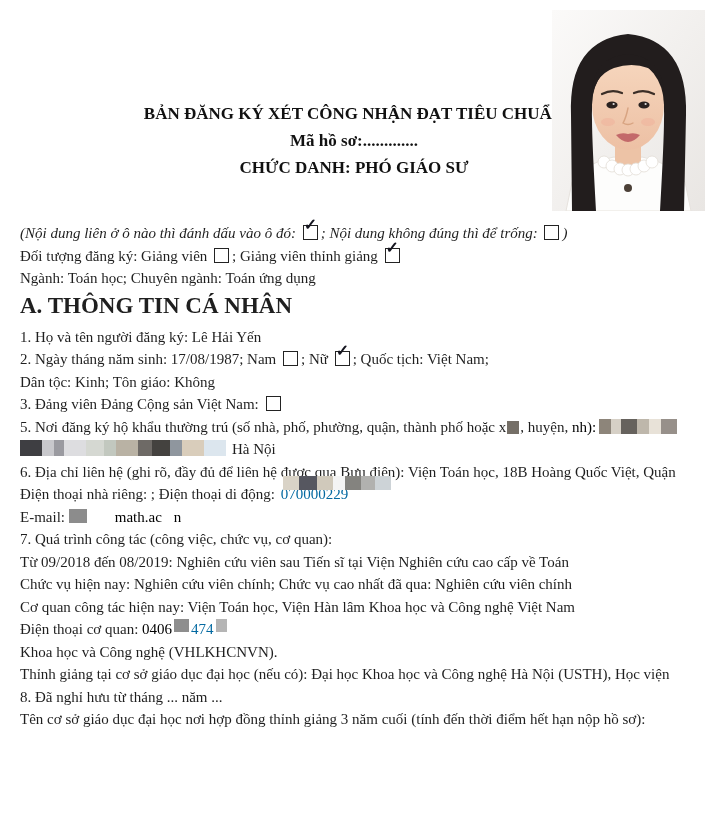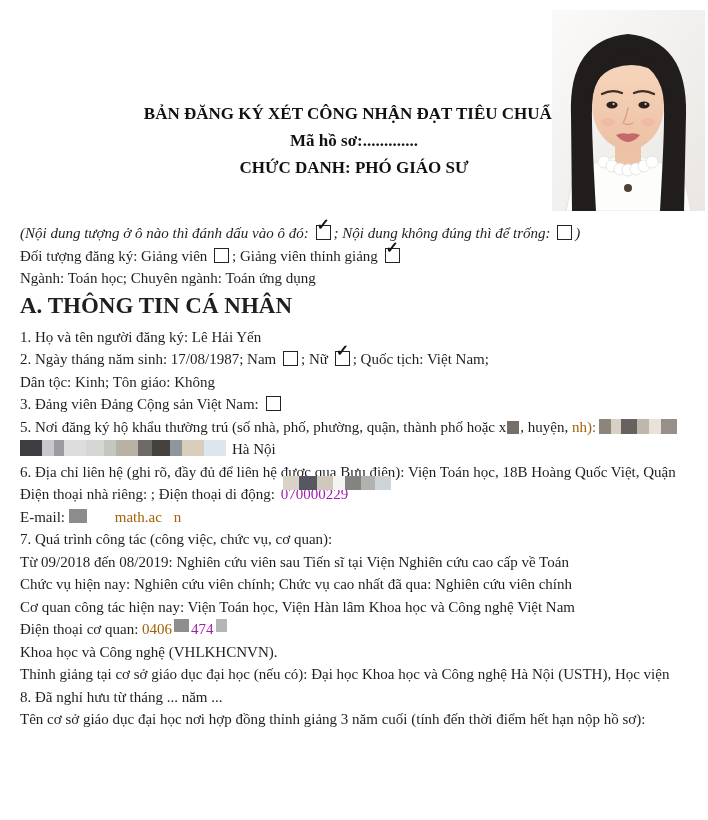--- a/index.html
+++ b/index.html
@@ -10,22 +10,22 @@
   .content{margin:41px 4px 0 20px;font-size:15px;line-height:22.5px;}
   .line{white-space:nowrap;}
   .italic{font-style:italic;}
   .sect{font-weight:bold;font-size:23px;line-height:26px;margin:3px 0 7px 0;white-space:nowrap;}
   
   .cb{position:relative;display:inline-block;width:13px;height:13px;border:1.4px solid #232323;
       vertical-align:-2px;margin:0 3px;background:#fff;}
   .cb .tick{position:absolute;left:0px;top:-9px;font-size:16px;font-weight:bold;color:#15151f;
             font-style:normal;line-height:16px;}
   
-  .ghost{color:#a16207;}
-  .ghost-lt{color:#a21caf;}
+  .ghost{color:#000000;}
+  .ghost-lt{color:#0369a1;}
   
   .mosaic{display:inline-block;height:15px;vertical-align:-2px;}
   .m-small{width:12px;height:13px;background:#756f67;margin:0 1px;}
   .m-res-tail{width:78px;background:linear-gradient(90deg,#8d857a 0 12px,#d6d0c6 12px 22px,#66625d 22px 38px,
               #beb7ab 38px 50px,#e8e2d8 50px 62px,#97908a 62px 78px);margin-left:3px;}
   .m-res2{width:206px;height:16px;background:linear-gradient(90deg,#3e3e42 0 22px,#c8c8cc 22px 34px,#9a9aa0 34px 44px,
           #dddde0 44px 66px,#d5d8d2 66px 84px,#c2c8bf 84px 96px,#b9b2a4 96px 118px,#6e6a66 118px 132px,
           #44423f 132px 150px,#8f969e 150px 162px,#d9cdbb 162px 184px,#dce6ee 184px 206px);margin-right:6px;}
   .m-mobile{width:108px;height:14px;background:linear-gradient(90deg,#d9d3c7 0 16px,#565760 16px 34px,#d0c9bb 34px 50px,
             #f4f4f4 50px 62px,#84837f 62px 78px,#b1b1af 78px 92px,#cdd3d7 92px 108px);}
@@ -84,21 +84,21 @@
 
   <div class="header">
     <div>BẢN ĐĂNG KÝ XÉT CÔNG NHẬN ĐẠT TIÊU CHUẨN</div>
     <div>Mã hồ sơ:.............</div>
     <div>CHỨC DANH: PHÓ GIÁO SƯ</div>
   </div>
 
   <div class="content">
 
     <div class="line italic">
-      <span>(Nội dung tượng ở ô nào thì đánh dấu vào ô đó: </span><span class="cb"><span class="tick">✓</span></span><span>; Nội dung không đúng thì để trống: </span><span class="cb"></span><span>)</span>
+      <span>(Nội dung liên ở ô nào thì đánh dấu vào ô đó: </span><span class="cb"><span class="tick">✓</span></span><span>; Nội dung không đúng thì để trống: </span><span class="cb"></span><span>)</span>
     </div>
 
     <div class="line">
       <span>Đối tượng đăng ký: Giảng viên </span><span class="cb"></span><span>; Giảng viên thỉnh giảng </span><span class="cb"><span class="tick">✓</span></span>
     </div>
 
     <div class="line">Ngành: Toán học; Chuyên ngành: Toán ứng dụng</div>
 
     <div class="sect">A. THÔNG TIN CÁ NHÂN</div>
 

